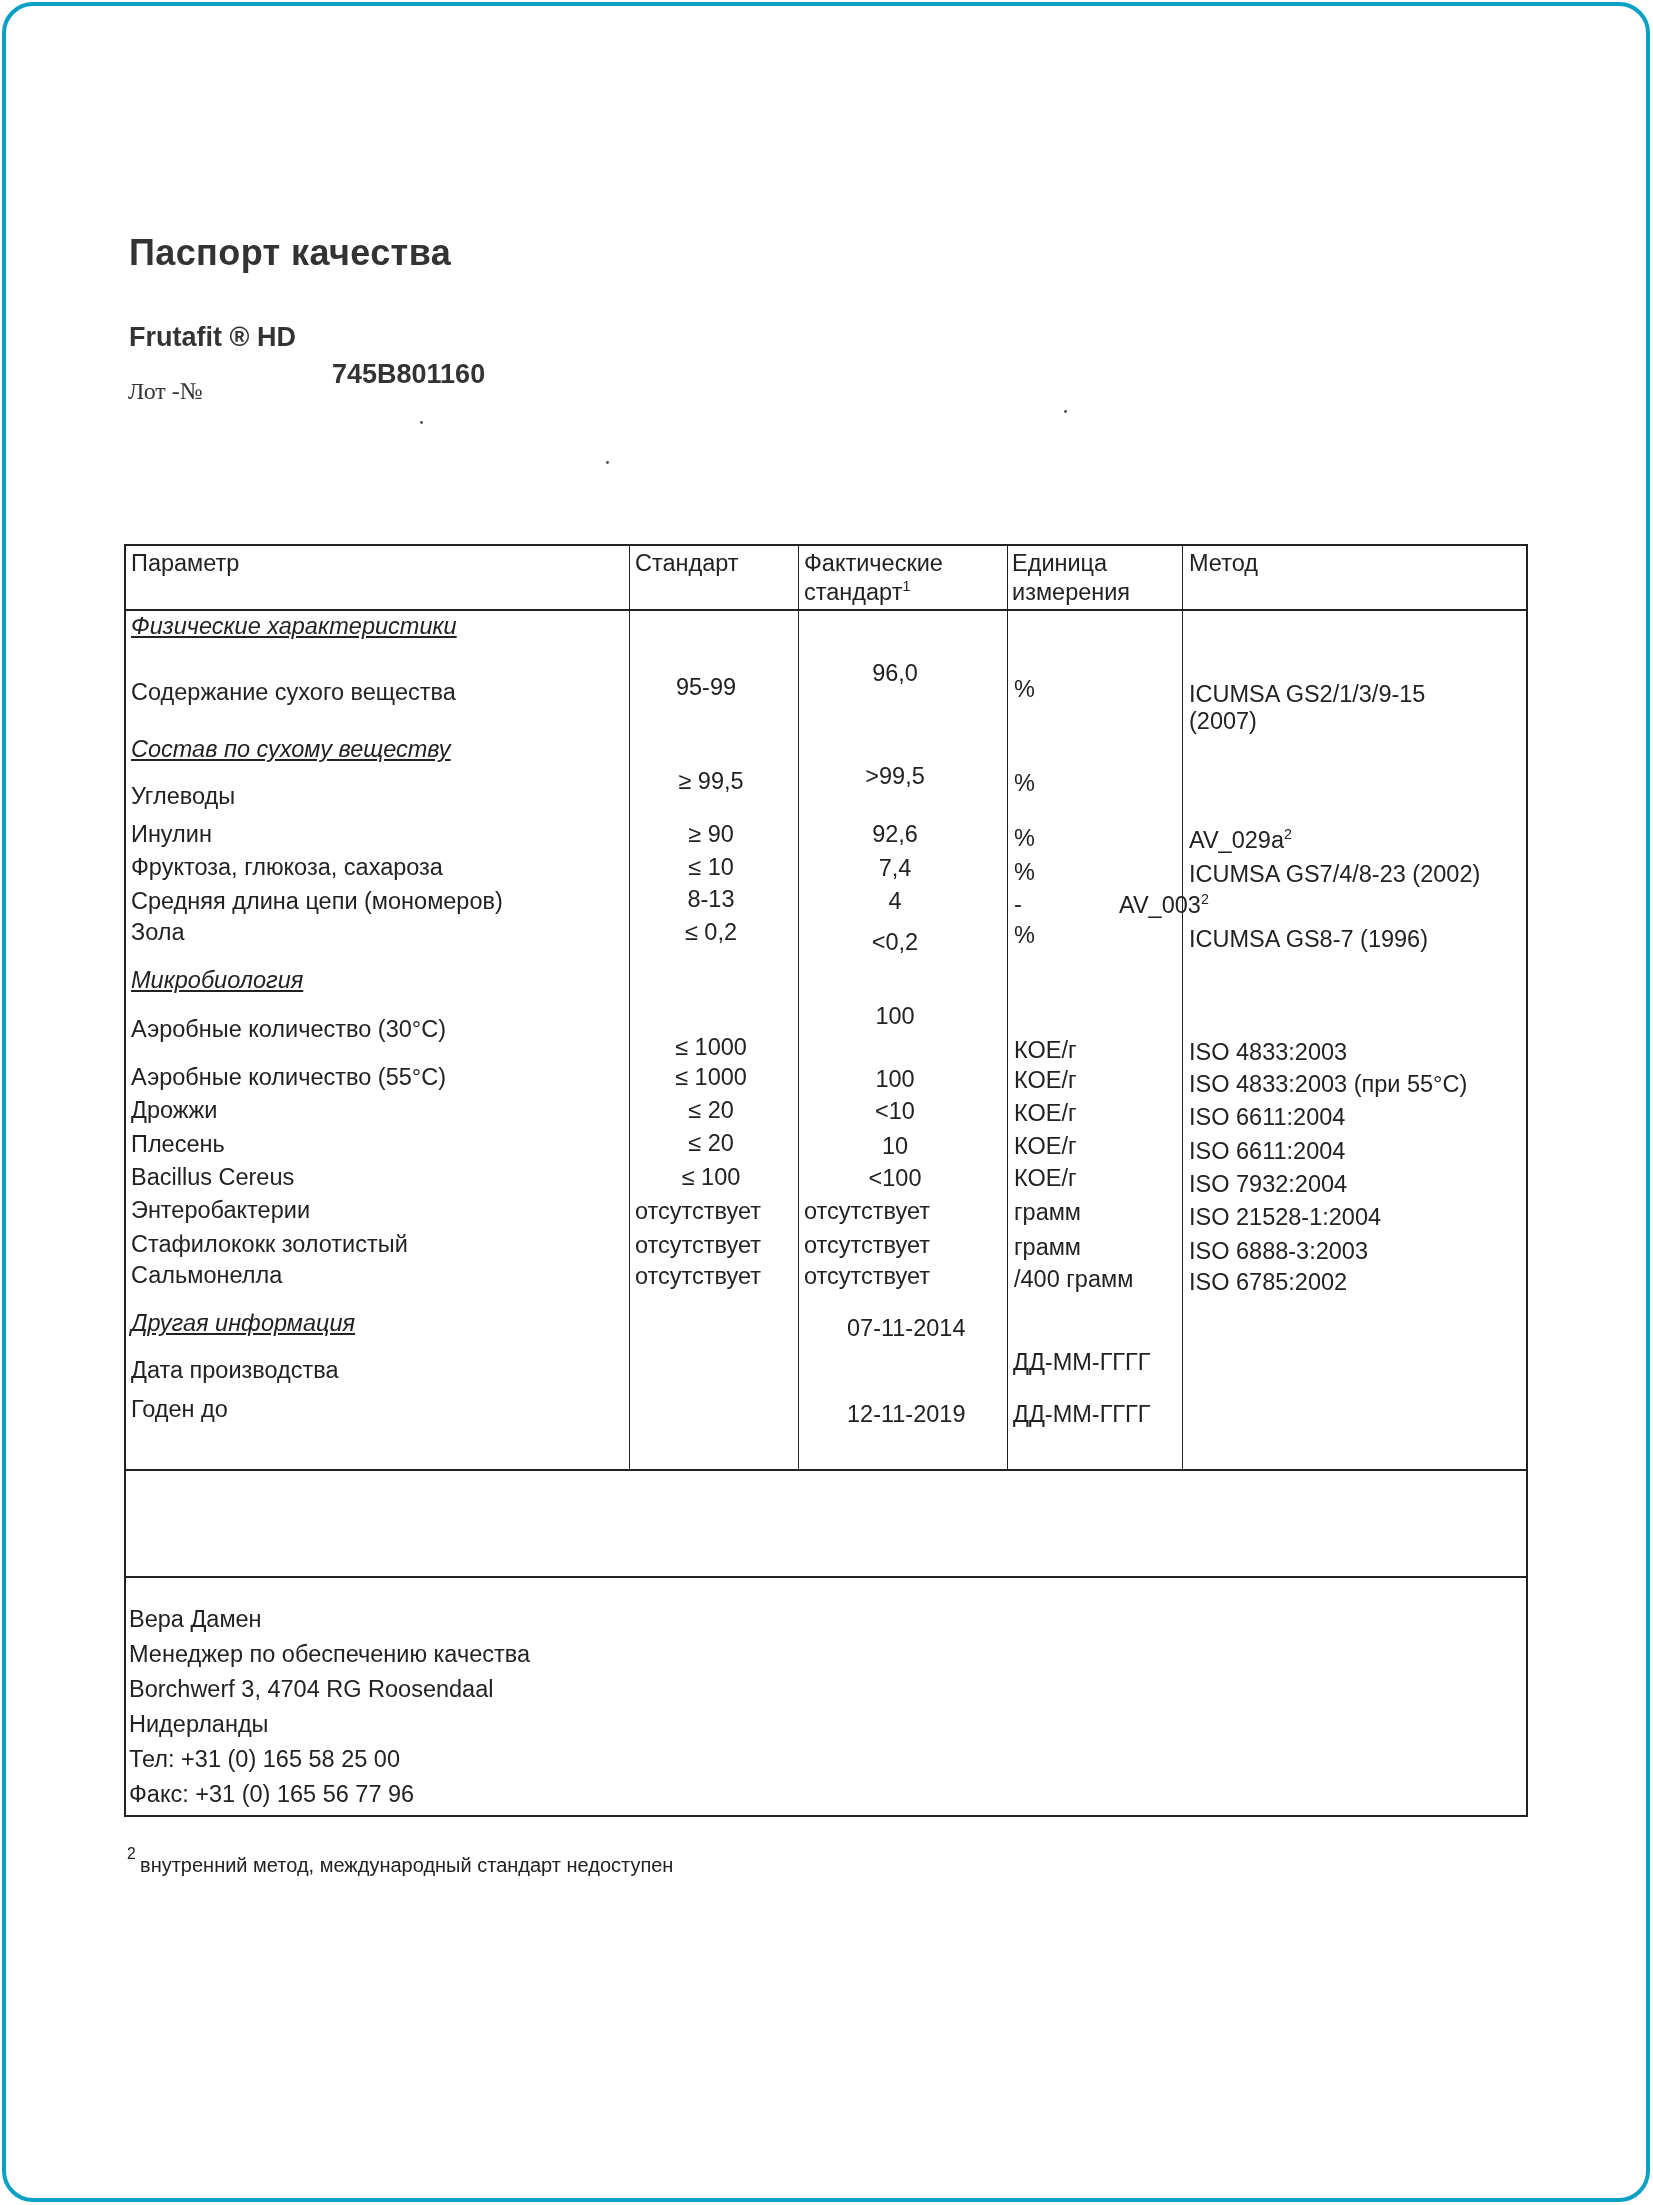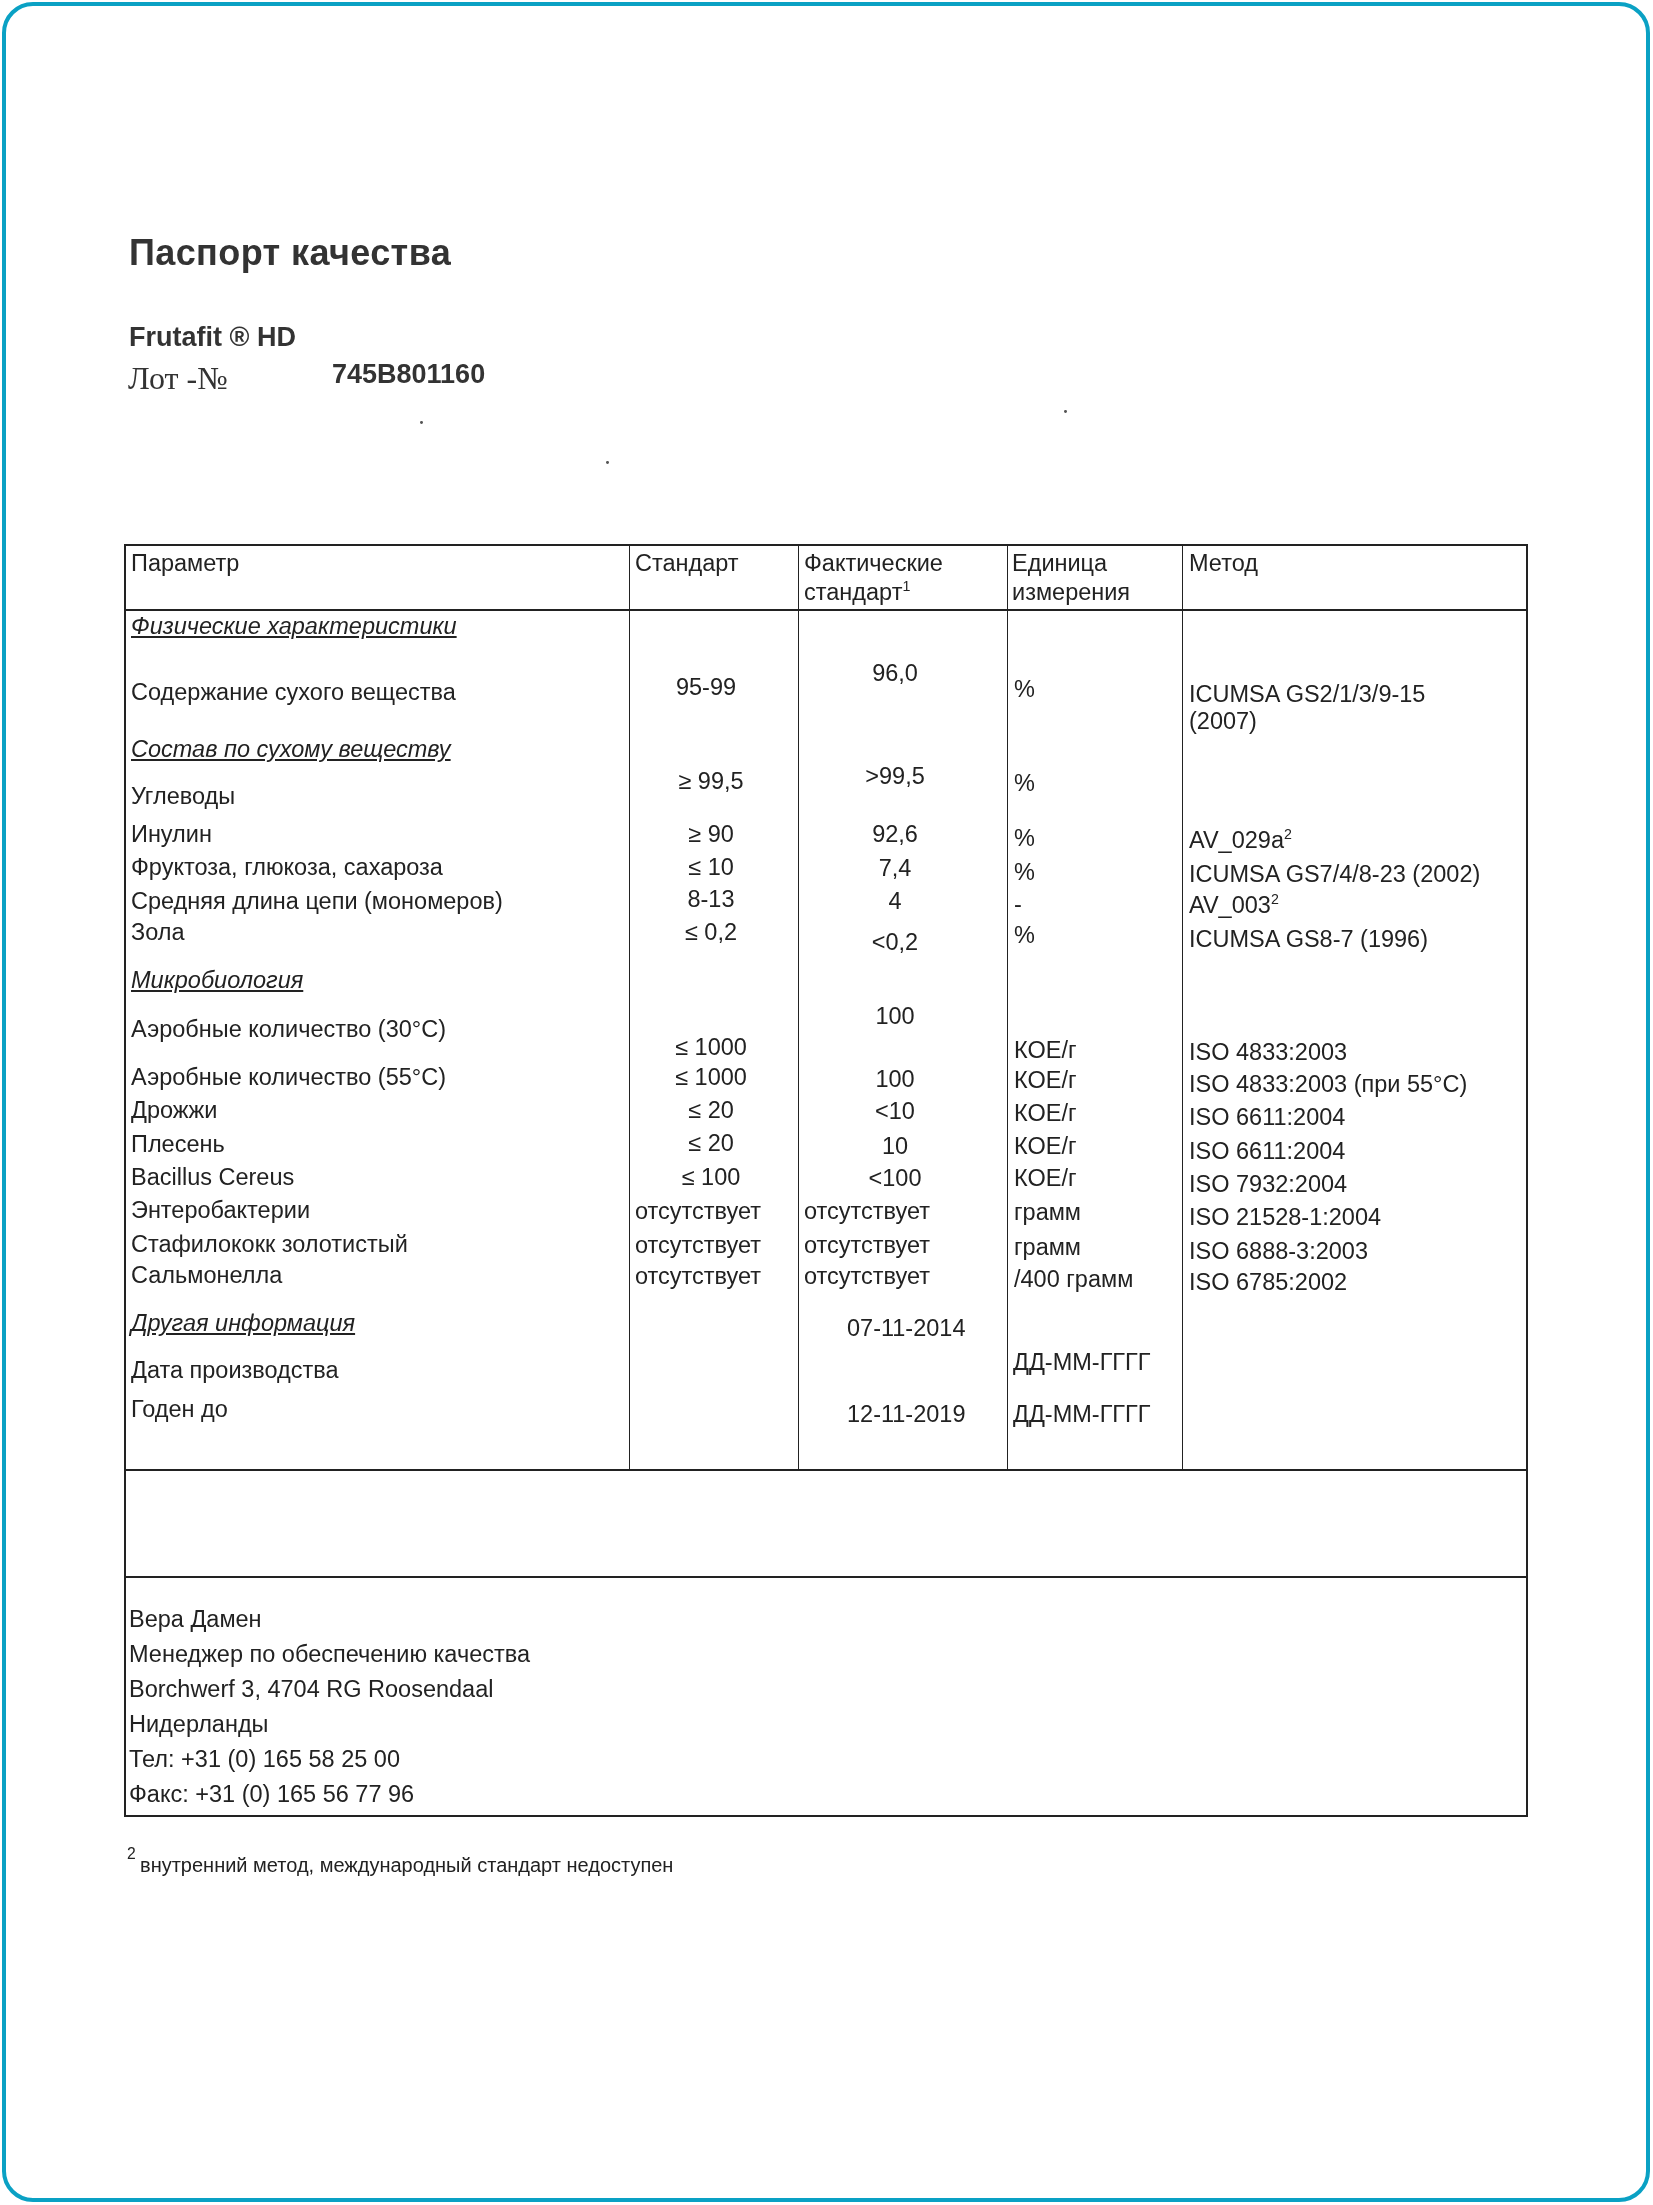--- a/index.html
+++ b/index.html
@@ -3,21 +3,21 @@
 <meta charset="utf-8">
 <style>
   html, body { margin: 0; padding: 0; background: #ffffff; }
   body { width: 1653px; height: 2205px; position: relative; overflow: hidden;
          font-family: "Liberation Sans", sans-serif; color: #222; }
   .frame { position: absolute; left: 2.1px; top: 2.1px; width: 1640px; height: 2192px;
            border: 4.3px solid #0aa1c4; border-radius: 31px; background: #fff; }
   .abs { position: absolute; white-space: nowrap; }
   .title { left: 129px; top: 232px; font-size: 36px; font-weight: 700; color: #333; letter-spacing: 0.4px; }
   .product { left: 129px; top: 322px; font-size: 27px; font-weight: 700; color: #333; }
-  .lot-label { left: 128px; top: 360px; font-size: 32px; font-family: "Liberation Serif", serif; color: #333; }
+  .lot-label { left: 128px; top: 378px; font-size: 24px; font-family: "Liberation Serif", serif; color: #333; }
   .lot-value { left: 332px; top: 359px; font-size: 27px; font-weight: 700; color: #333; }
 
   
   .tbl { position: absolute; left: 124px; top: 544px; width: 1404px; height: 1273px;
          border: 2.1px solid #222; box-sizing: border-box; }
   .hline { position: absolute; left: 124px; width: 1404px; height: 2.1px; background: #222; }
   .vline { position: absolute; width: 1.4px; background: #222; }
 
   .cell { position: absolute; font-size: 23.5px; color: #222; white-space: nowrap; line-height: 1.15; }
   .hdr { font-size: 23.5px; line-height: 28.5px; }
@@ -92,21 +92,21 @@
 <div class="cell" style="left:131px;top:854px">Фруктоза, глюкоза, сахароза</div>
 <div class="cell center" style="left:711px;top:854px">≤ 10</div>
 <div class="cell center" style="left:895px;top:855px">7,4</div>
 <div class="cell" style="left:1014px;top:859px">%</div>
 <div class="cell" style="left:1189px;top:861px">ICUMSA GS7/4/8-23 (2002)</div>
 
 <div class="cell" style="left:131px;top:888px">Средняя длина цепи (мономеров)</div>
 <div class="cell center" style="left:711px;top:886px">8-13</div>
 <div class="cell center" style="left:895px;top:888px">4</div>
 <div class="cell" style="left:1014px;top:891px">-</div>
-<div class="cell" style="left:1189px;top:892px"><span>AV_003</span><sup>2</sup></div>
+<div class="cell" style="left:1119px;top:892px"><span>AV_003</span><sup>2</sup></div>
 
 <div class="cell" style="left:131px;top:919px">Зола</div>
 <div class="cell center" style="left:711px;top:919px">≤ 0,2</div>
 <div class="cell center" style="left:895px;top:929px">&lt;0,2</div>
 <div class="cell" style="left:1014px;top:922px">%</div>
 <div class="cell" style="left:1189px;top:926px">ICUMSA GS8-7 (1996)</div>
 
 <div class="cell section" style="left:131px;top:967px">Микробиология</div>
 
 <div class="cell" style="left:131px;top:1016px">Аэробные количество (30°C)</div>

